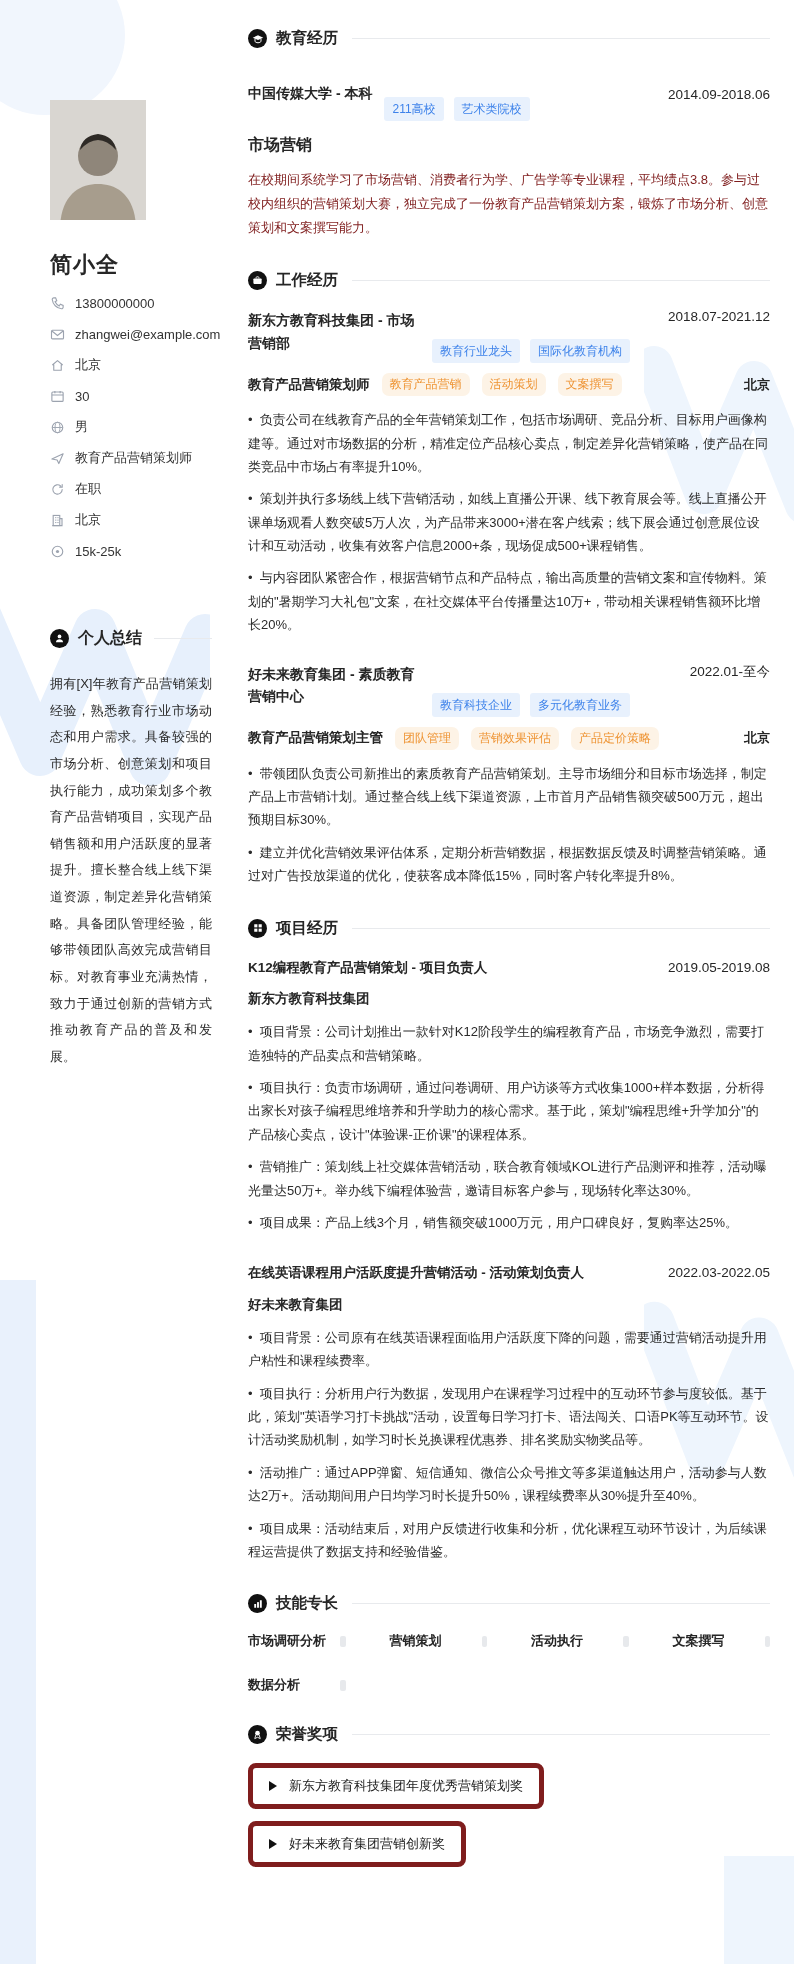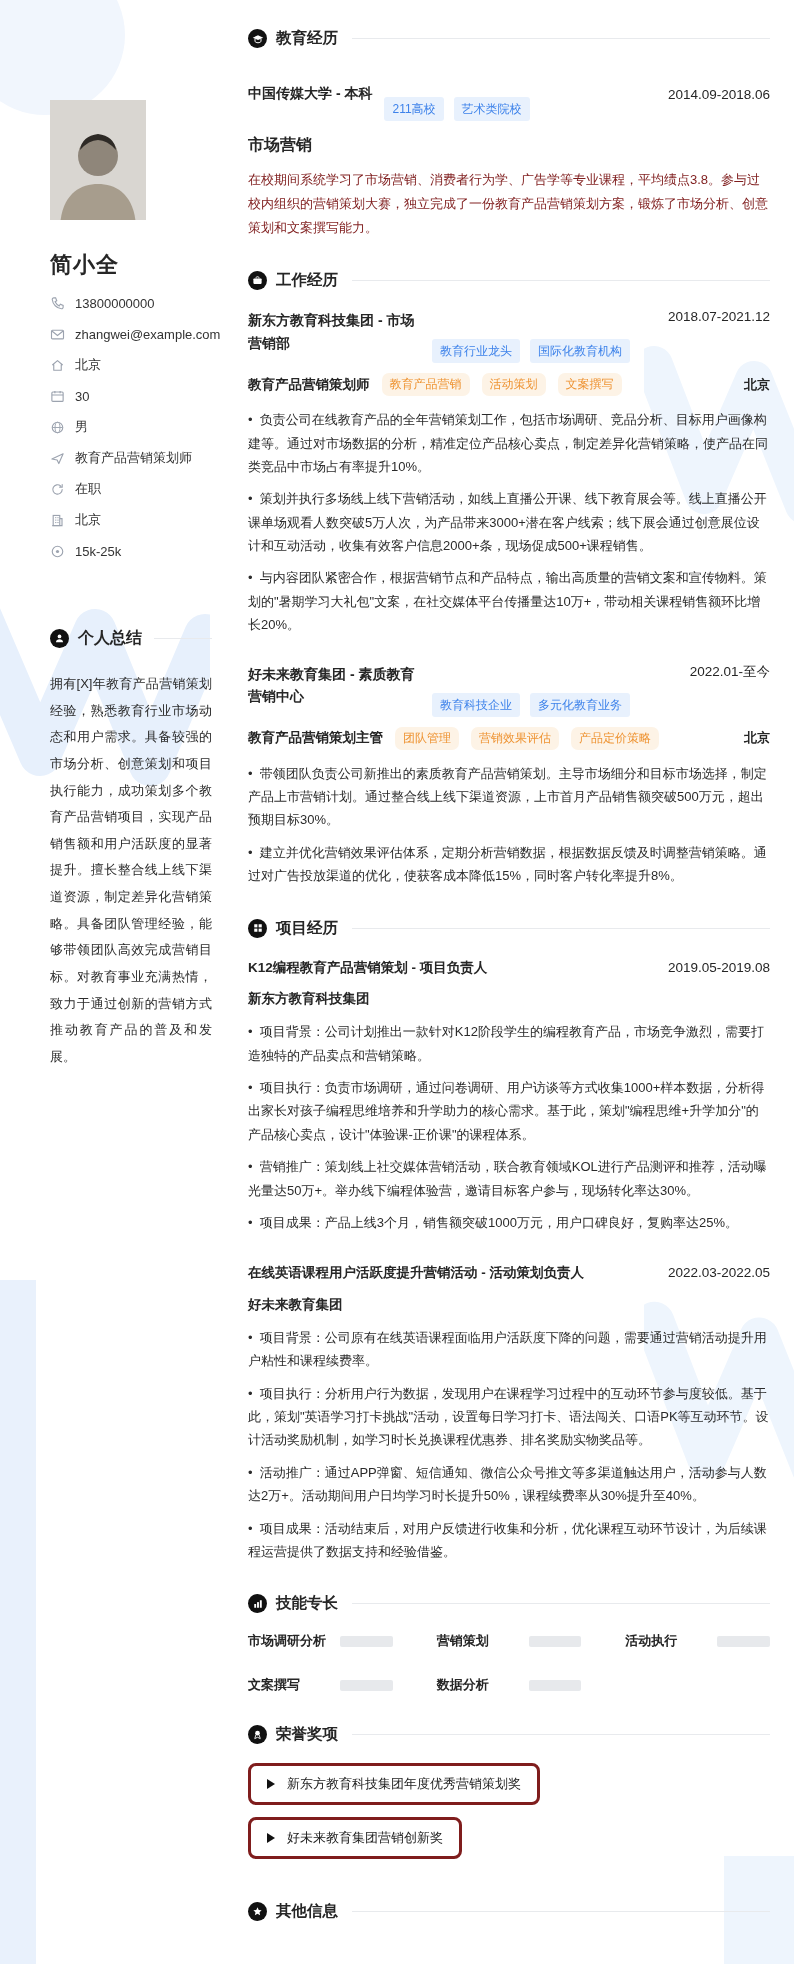--- a/index.html
+++ b/index.html
@@ -51,27 +51,27 @@
   .bullet { line-height:1.8; margin-bottom:9px; color:#2b2b2b; }
   .bullet::before { content:"•\00a0\00a0"; }
   .job { margin-bottom:26px; }
   .para { line-height:1.85; color:#7f1d1d; }
 
   .proj-head { display:flex; justify-content:space-between; align-items:baseline; margin-bottom:12px; }
   .proj-name { font-weight:bold; font-size:13.5px; line-height:1.6; }
   .proj-company { font-weight:bold; font-size:13.5px; margin-bottom:12px; }
   .project { margin-bottom:28px; }
 
-  .skills-grid { display:grid; grid-template-columns:1fr 1fr 1fr; column-gap:44px; row-gap:26px; margin-top:4px; }
+  .skills-grid { display:grid; grid-template-columns:1fr 1fr 1fr 1fr; column-gap:44px; row-gap:26px; margin-top:4px; }
   .skill { display:flex; align-items:center; }
   .skill-name { font-weight:bold; font-size:13px; width:92px; flex-shrink:0; }
   .skill-track { flex:1; height:11px; background:#e7e9ec; border-radius:2px; overflow:hidden; }
   .skill-fill { height:100%; background:#dce9fa; border-radius:2px; }
 
-  .honor-btn { display:inline-flex; align-items:center; border:3px solid #7f1d1d; border-radius:8px; padding:9px 16px; margin-bottom:12px; background:#fff; cursor:pointer; }
+  .honor-btn { display:inline-flex; align-items:center; border:5px solid #7f1d1d; border-radius:8px; padding:9px 16px; margin-bottom:12px; background:#fff; cursor:pointer; }
   .honor-btn .tri { width:0; height:0; border-left:8px solid #111; border-top:5px solid transparent; border-bottom:5px solid transparent; margin-right:12px; flex-shrink:0; }
   .honor-btn .honor-label { font-size:13px; color:#222; }
   .honors .honor-wrap { display:flex; flex-direction:column; align-items:flex-start; }
 
   svg { display:block; }
 </style>
 </head>
 <body>
 
 <div class="bg-shape bg-circle-tl"></div>
@@ -369,27 +369,15 @@
           <span class="tri"></span>
           <span class="honor-label">新东方教育科技集团年度优秀营销策划奖</span>
         </button>
         <button class="honor-btn">
           <span class="tri"></span>
           <span class="honor-label">好未来教育集团营销创新奖</span>
         </button>
       </div>
     </section>
 
-    <section class="section" style="margin-bottom:0;">
-      <div class="section-header">
-        <span class="sec-badge">
-          <svg width="11" height="11" viewBox="0 0 16 16">
-              <path d="M8 1.8 9.8 5.8 14 6.3 10.9 9.2 11.8 13.6 8 11.4 4.2 13.6 5.1 9.2 2 6.3 6.2 5.8 Z" fill="#fff"></path>
-            </svg>
-        </span>
-        <span class="sec-title">其他信息</span>
-        <span class="sec-line"></span>
-      </div>
-
-    </section>
 
   </main>
 </div>
 
 </body></html>

